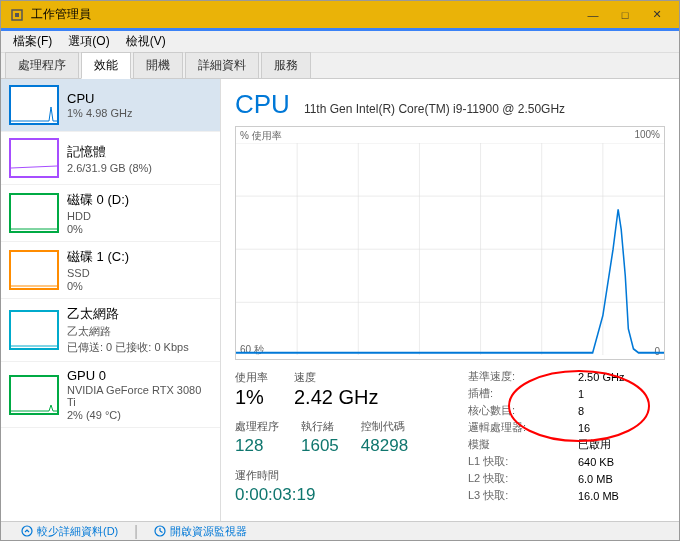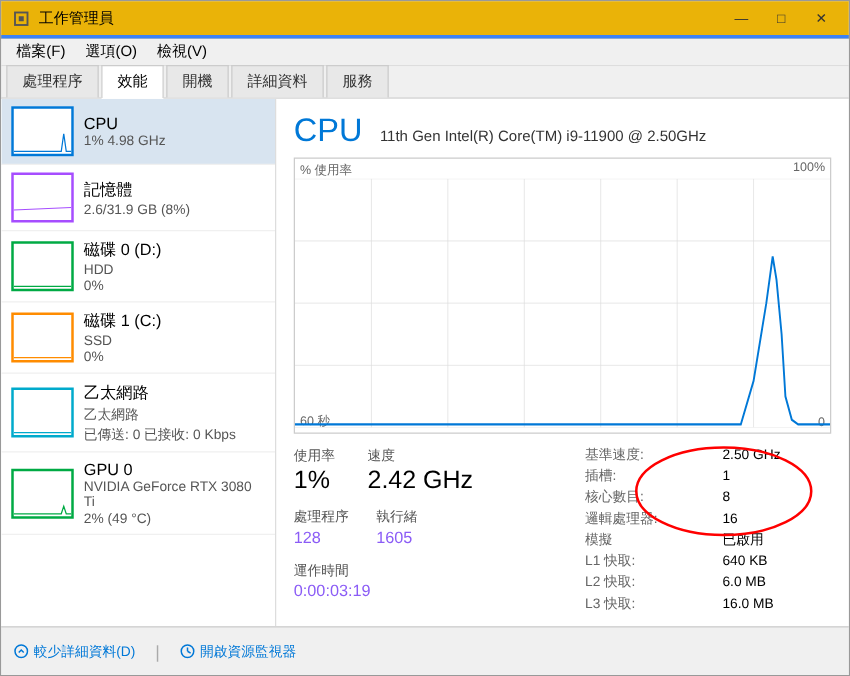--- a/index.html
+++ b/index.html
@@ -212,23 +212,23 @@
       font-size: 11px;
       color: #555;
     }
     .stat-value {
       font-size: 20px;
       font-weight: 300;
       color: #000;
       line-height: 1.2;
     }
     .stat-value-small {
-      font-size: 13px;
+      font-size: 17px;
       font-weight: 400;
-      color: #8b5cf6;
+      color: #0f766e;
       line-height: 1.4;
     }
     .lower-area {
       display: flex;
       gap: 10px;
     }
     .left-lower {
       flex: 1;
     }
     .right-lower {
@@ -243,26 +243,26 @@
       padding: 1px 3px;
     }
     .right-lower td:first-child {
       color: #666;
     }
     .right-lower td:last-child {
       color: #000;
       font-weight: 500;
     }
     .footer-bar {
-      height: 39px;
+      height: 19px;
       background: #f0f0f0;
       border-top: 1px solid #ccc;
       display: flex;
       align-items: center;
-      padding: 0 10px;
+      padding: 0 20px;
       gap: 16px;
     }
     .footer-link {
       font-size: 11px;
       color: #0078d7;
       cursor: pointer;
       text-decoration: none;
       display: flex;
       align-items: center;
       gap: 4px;
@@ -435,20 +435,24 @@
           </div>
 
           <div style="display:flex; gap:16px; margin-bottom:4px;">
             <div class="stat-block">
               <div class="stat-label">處理程序</div>
               <div class="stat-value-small">128</div>
             </div>
             <div class="stat-block">
               <div class="stat-label">執行緒</div>
               <div class="stat-value-small">1605</div>
+            </div>
+            <div class="stat-block">
+              <div class="stat-label">控制代碼</div>
+              <div class="stat-value-small">48298</div>
             </div>
           </div>
 
           <div style="display:flex; gap:16px;">
             <div class="stat-block">
               <div class="stat-label">運作時間</div>
               <div class="stat-value-small">0:00:03:19</div>
             </div>
           </div>
         </div>

